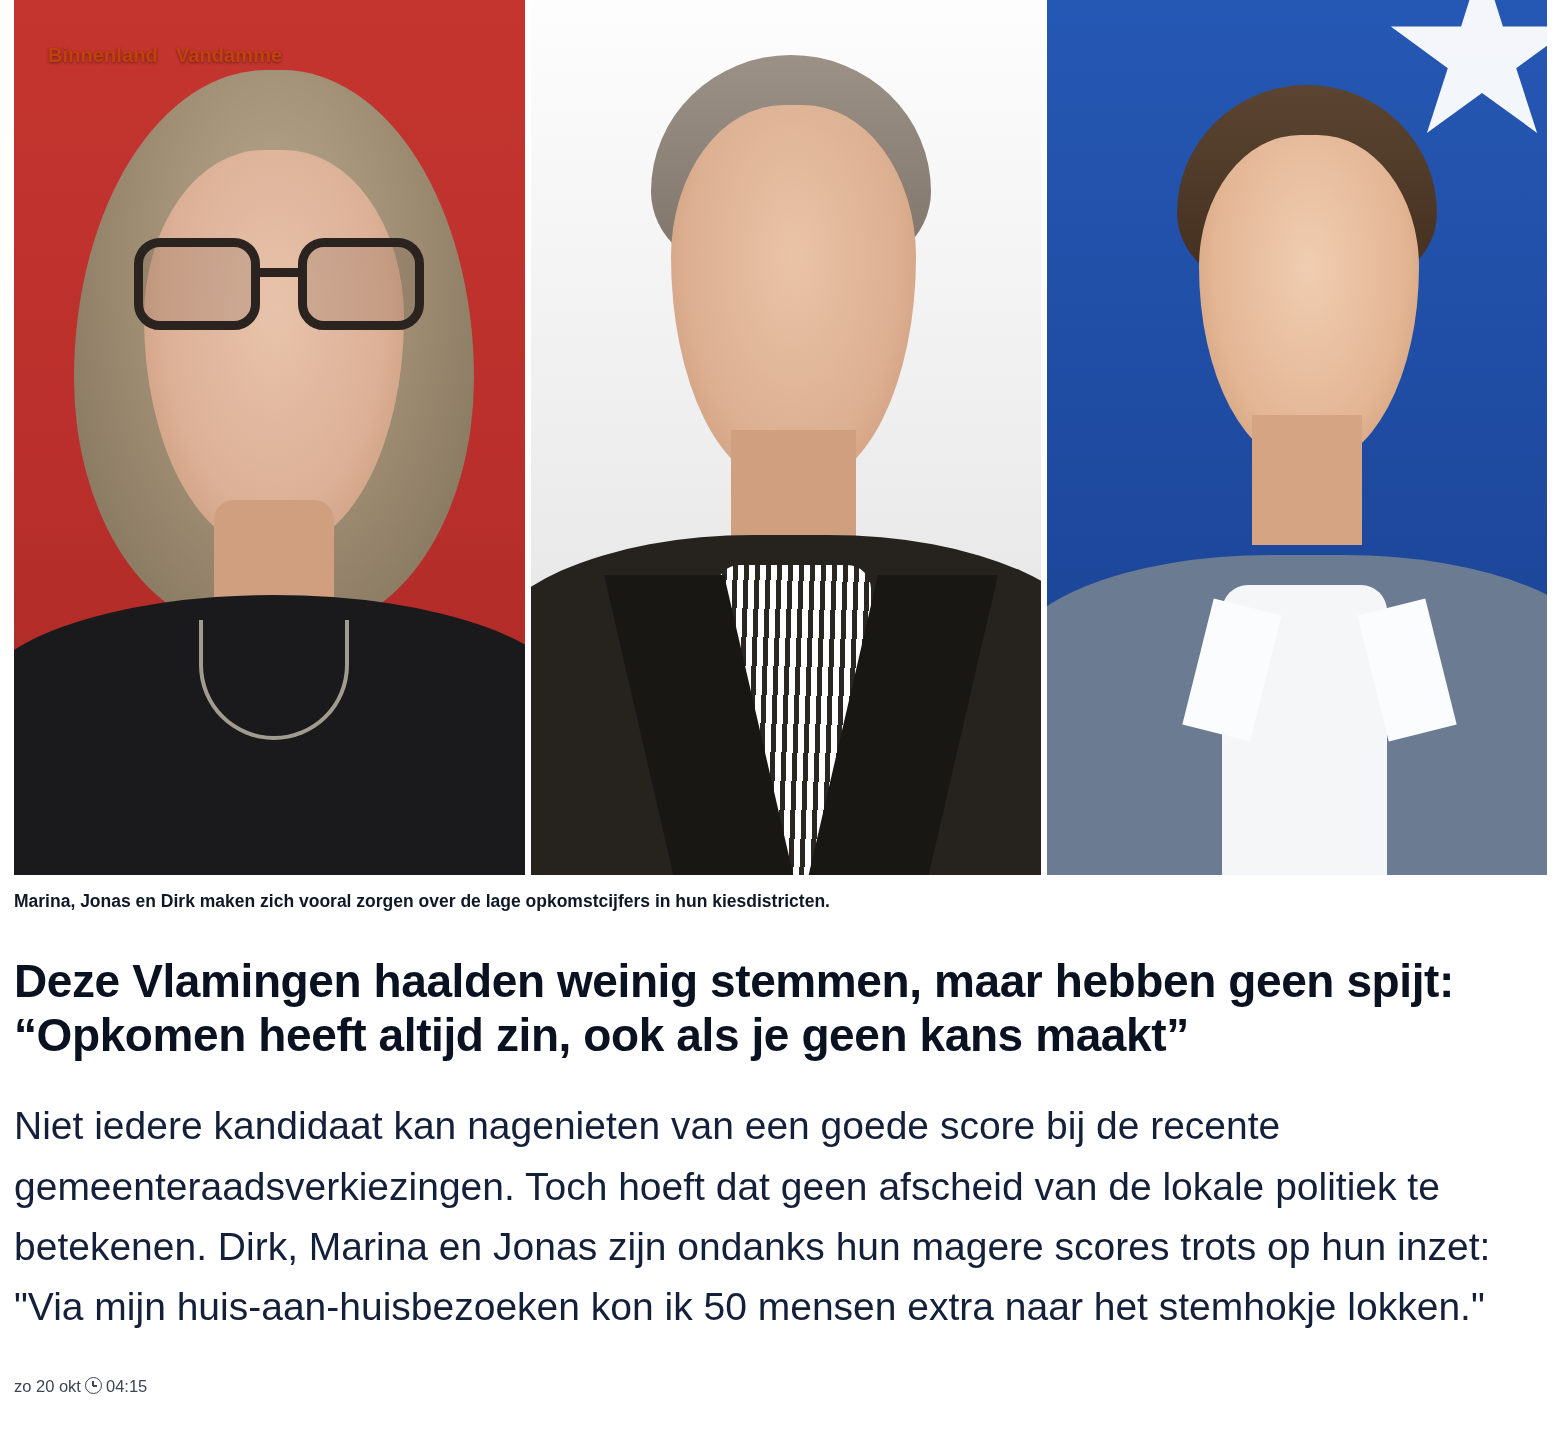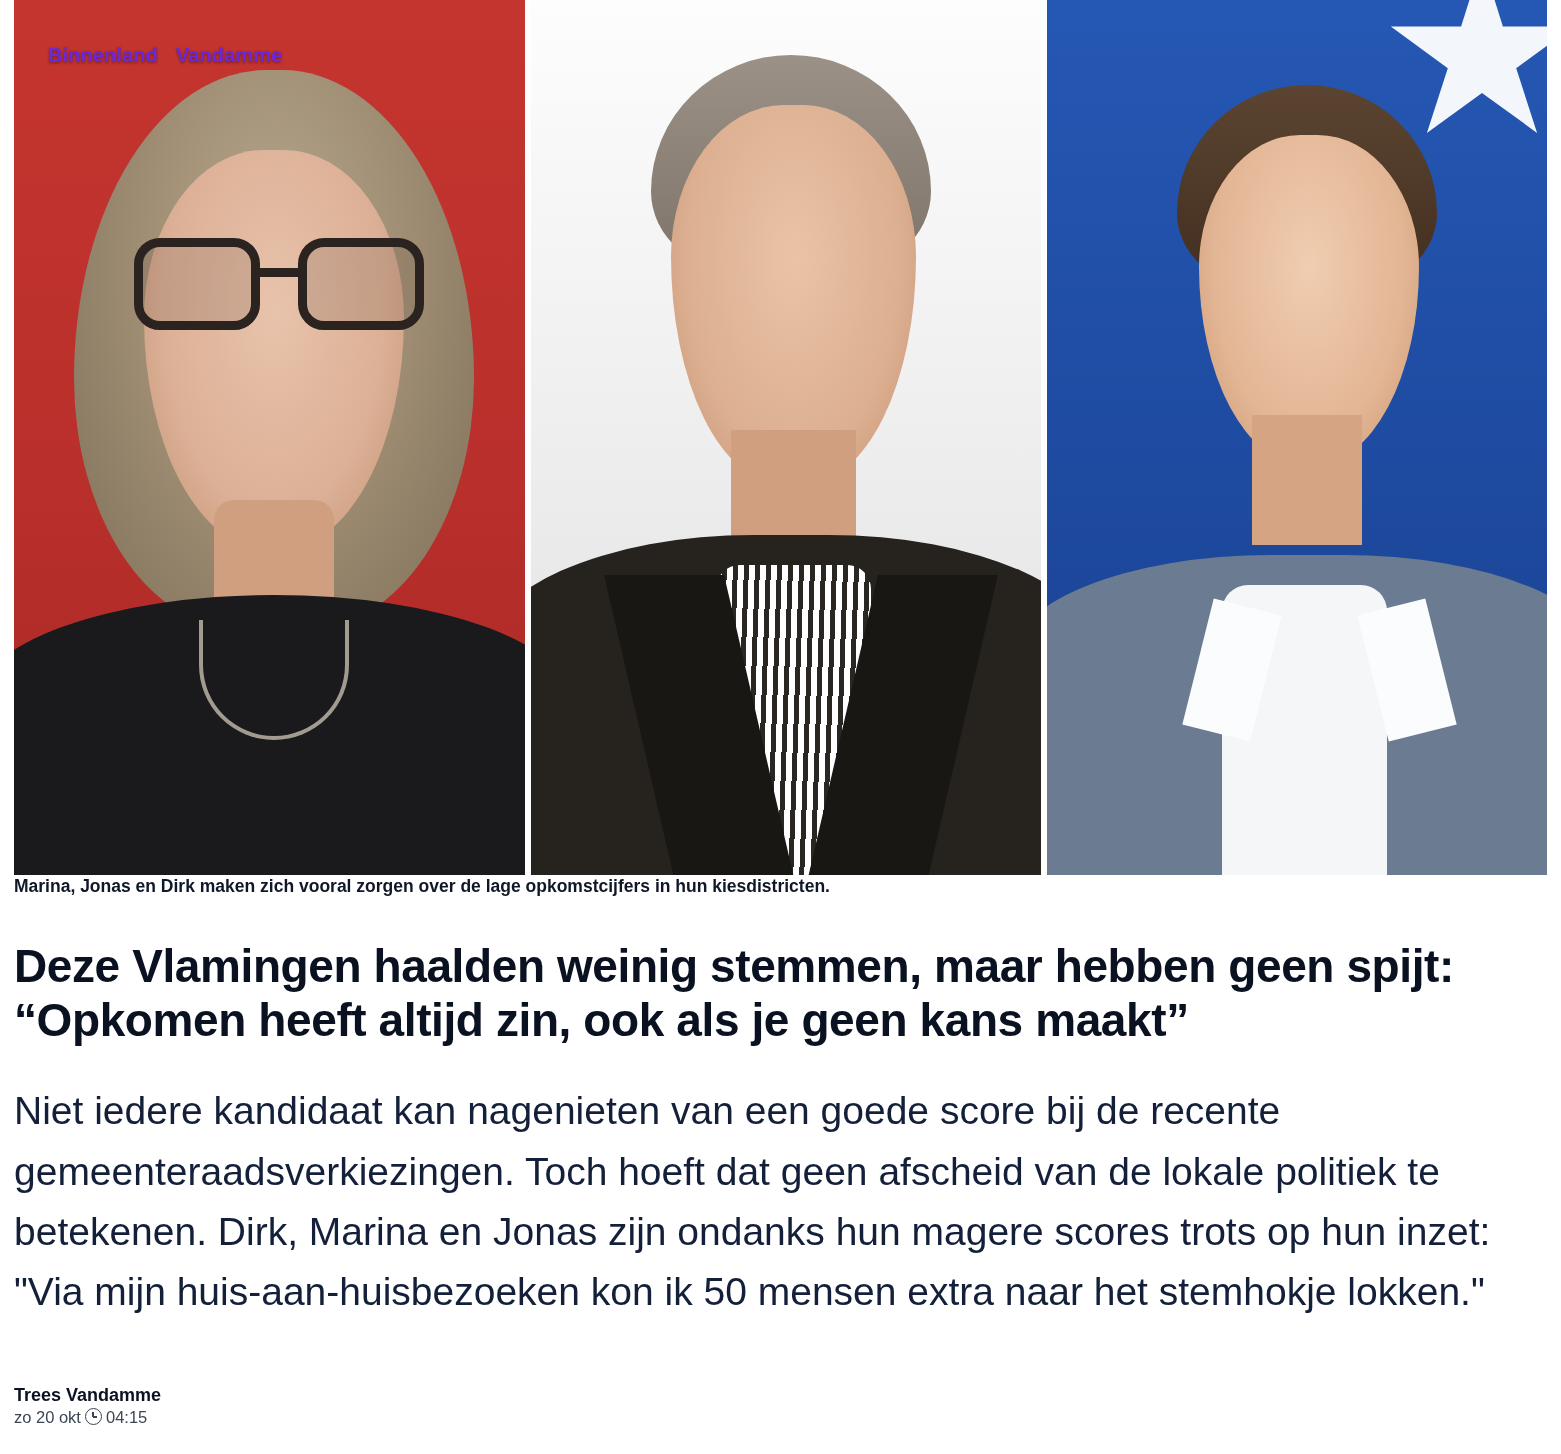--- a/index.html
+++ b/index.html
@@ -157,29 +157,30 @@
 
   .hero-tags {
     position: absolute;
     left: 34px;
     top: 44px;
     display: flex;
     gap: 18px;
     z-index: 5;
   }
   .hero-tag {
-    color: #6d28d9;
+    color: #c2410c;
     font-size: 20px;
     font-weight: 700;
     letter-spacing: .1px;
     text-shadow: 0 1px 3px rgba(0,0,0,.45);
     cursor: pointer;
   }
 
   .caption {
+    margin-top: 15px;
     font-size: 17.5px;
     font-weight: 700;
     color: #101828;
     line-height: 1.35;
   }
 
   h1.headline {
     margin: 40px 0 0 0;
     font-size: 46px;
     line-height: 1.18;
@@ -276,21 +277,20 @@
       <span class="hero-tag">Vandamme</span>
     </div>
   </div>
 
   <div class="caption">Marina, Jonas en Dirk maken zich vooral zorgen over de lage opkomstcijfers in hun kiesdistricten.</div>
 
   <h1 class="headline">Deze Vlamingen haalden weinig stemmen, maar hebben geen spijt: “Opkomen heeft altijd zin, ook als je geen kans maakt”</h1>
 
   <p class="intro">Niet iedere kandidaat kan nagenieten van een goede score bij de recente gemeenteraadsverkiezingen. Toch hoeft dat geen afscheid van de lokale politiek te betekenen. Dirk, Marina en Jonas zijn ondanks hun magere scores trots op hun inzet: "Via mijn huis-aan-huisbezoeken kon ik 50 mensen extra naar het stemhokje lokken."</p>
 
-  <div class="byline">Trees Vandamme</div>
 
   <div class="meta">
     <span>zo 20 okt</span>
     <span class="clock"></span>
     <span>04:15</span>
   </div>
 
 </div>
 
 </body></html>

